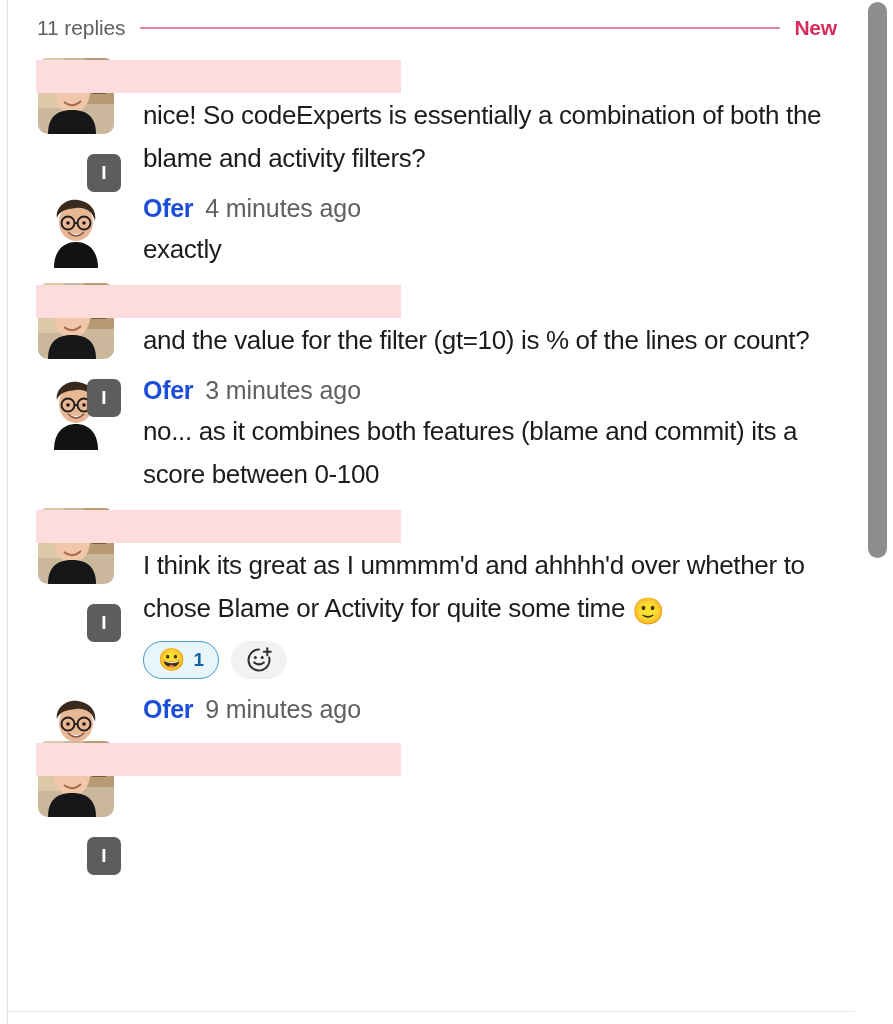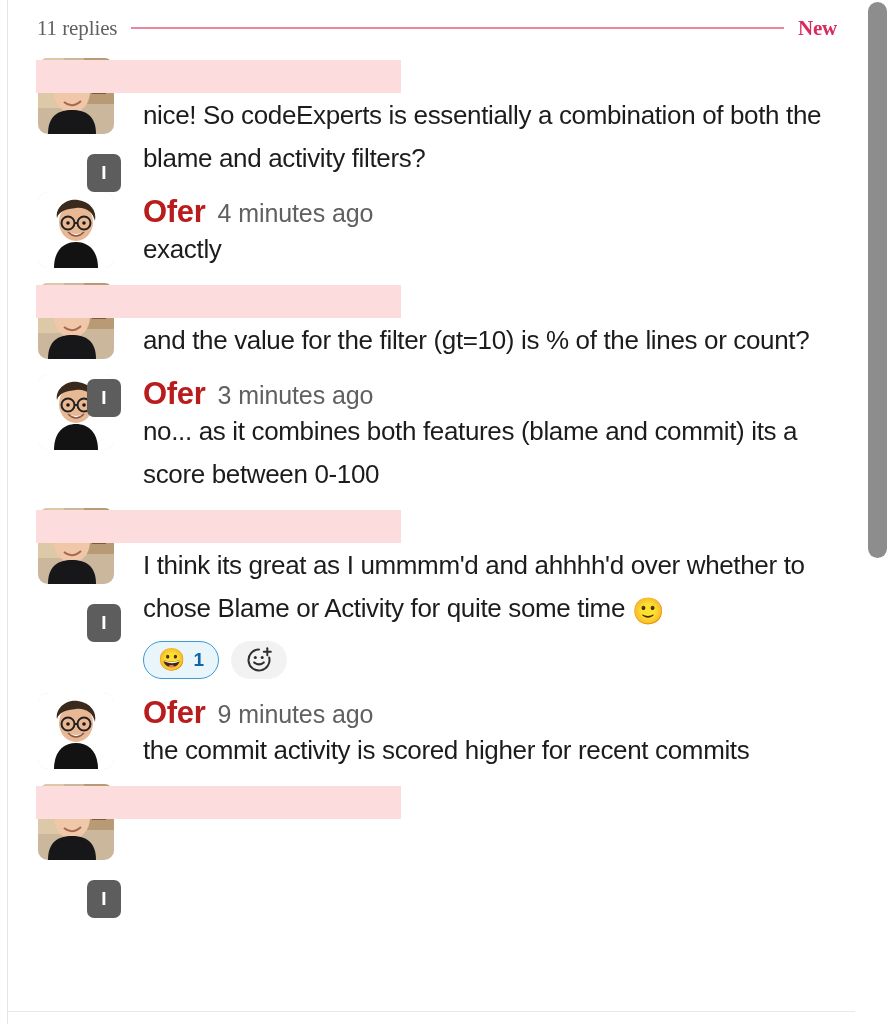--- a/index.html
+++ b/index.html
@@ -35,21 +35,20 @@
   
   .replies-header {
     position: absolute;
     left: 37px;
     top: 8px;
     width: 800px;
     height: 40px;
     display: flex;
     align-items: center;
     gap: 14px;
-    font-family: Liberation Serif, serif;
   }
   .replies-count {
     font-size: 21px;
     color: #616061;
     white-space: nowrap;
     letter-spacing: -0.1px;
   }
   .new-rule {
     flex: 1;
     height: 2px;
@@ -96,23 +95,23 @@
 
   
   .msg-head {
     height: 34px;
     display: flex;
     align-items: baseline;
     gap: 12px;
     position: relative;
   }
   .msg-author {
-    font-size: 31px;
+    font-size: 25px;
     font-weight: bold;
-    color: #b91c1c;
+    color: #1d4ed8;
     letter-spacing: -0.3px;
     white-space: nowrap;
     text-align: right;
   }
   .msg-author.redacted-name {
     visibility: hidden;
   }
   .msg-ts {
     font-size: 25px;
     color: #616061;
@@ -400,21 +399,20 @@
     <path d="M30 40 Q38 47 46 40 Q38 44 30 40 Z" fill="#ffffff"></path>
     <path d="M30 40 Q38 48 46 40" fill="none" stroke="#8a5a48" stroke-width="1.6"></path>
     <path d="M16 76 C16 58, 26 50, 38 50 C50 50, 60 58, 60 76 Z" fill="#121212"></path>
   </svg>
         </div>
         <div class="msg-inner">
           <div class="msg-head">
             <span class="msg-author">Ofer</span>
             <span class="msg-ts">9 minutes ago</span>
           </div>
-          <div class="msg-body"><span>the commit activity is scored higher for recent commits</span></div>
         </div>
       </div>
       <div class="msg">
         <div class="avatar">
           <svg viewBox="0 0 76 76" xmlns="http://www.w3.org/2000/svg">
     <rect width="76" height="76" fill="#cbb79c"></rect>
     <rect x="0" y="0" width="26" height="50" fill="#ddc9a8"></rect>
     <rect x="46" y="0" width="30" height="46" fill="#b89a74"></rect>
     <rect x="54" y="6" width="14" height="30" fill="#7e5b3e"></rect>
     <ellipse cx="34" cy="34" rx="18" ry="21" fill="#f0c7a8"></ellipse>

